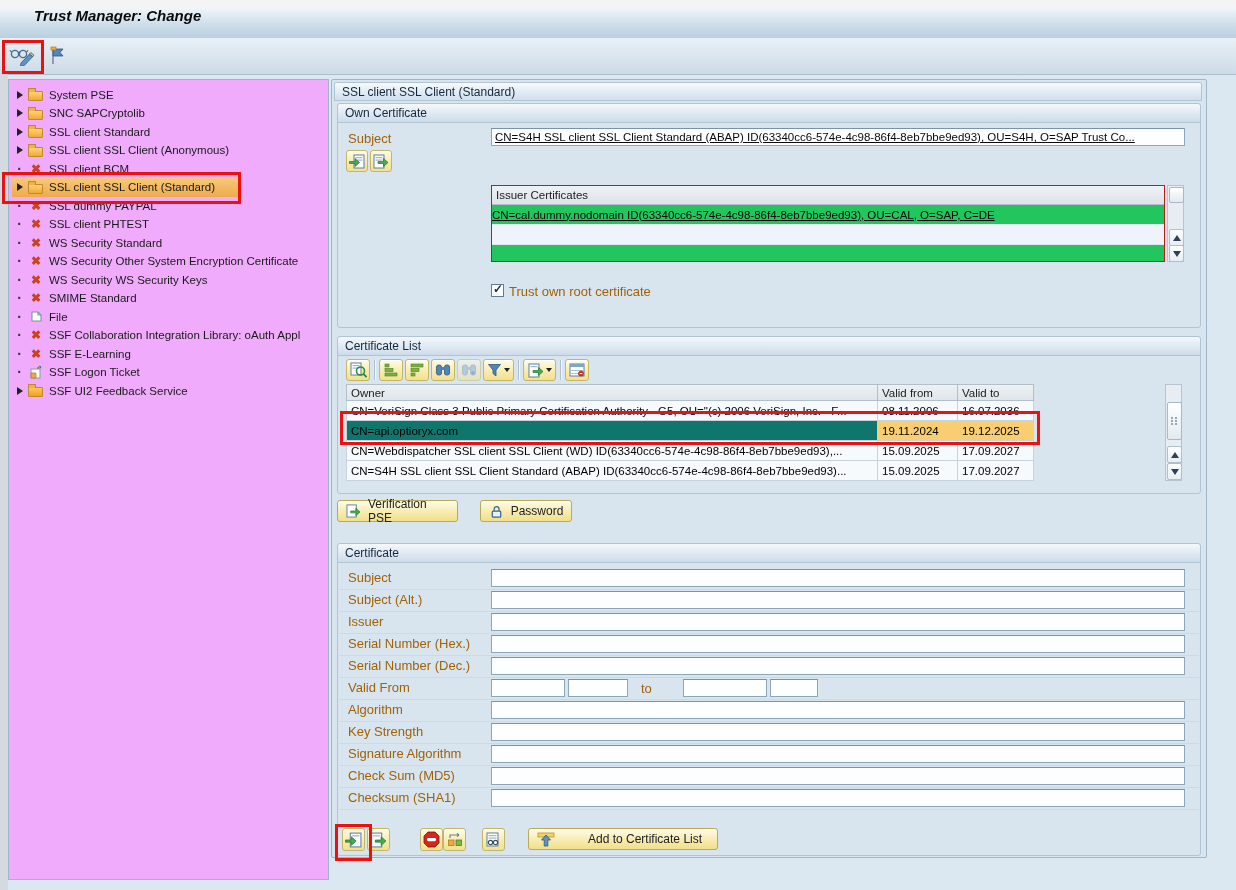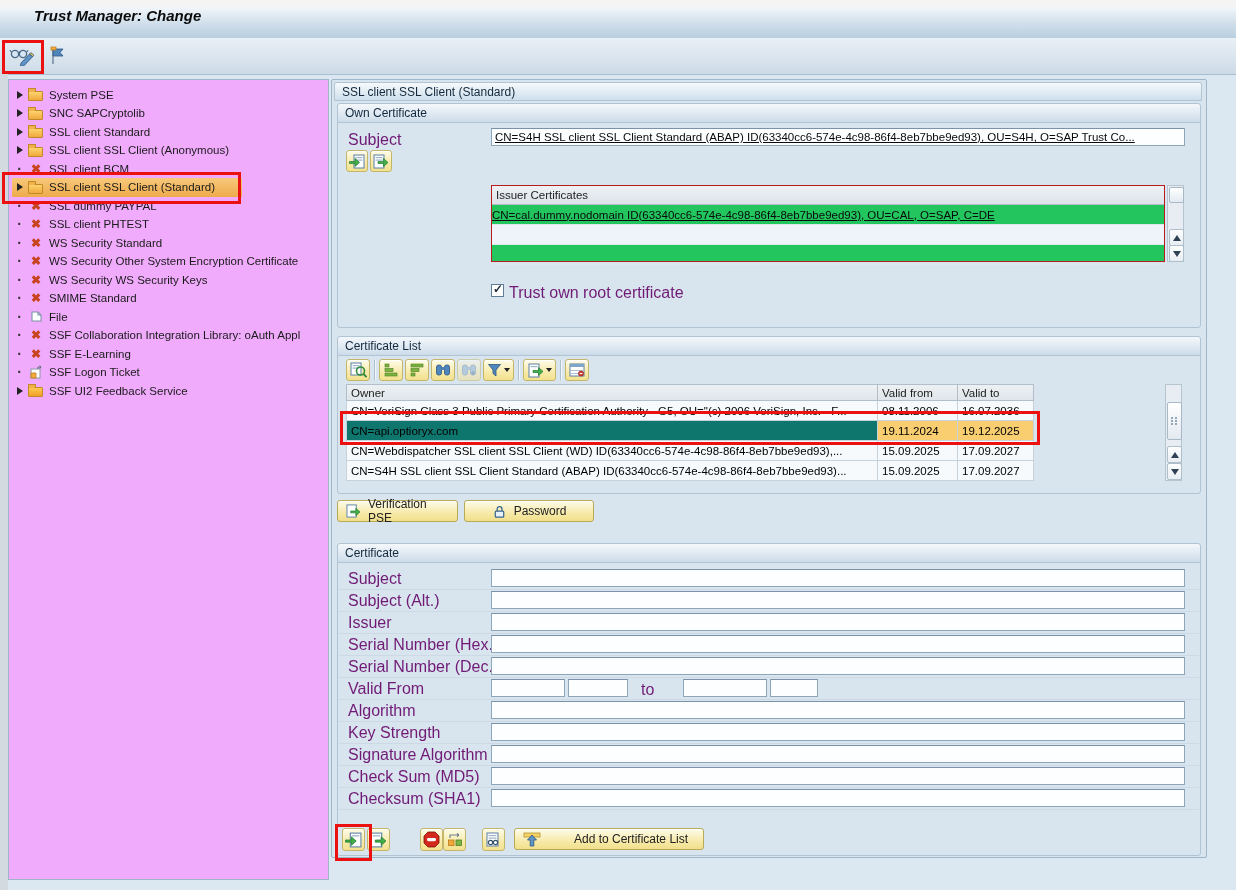--- a/index.html
+++ b/index.html
@@ -36,21 +36,21 @@
 
   
   .main-panel{position:absolute;left:331px;top:79px;width:874px;height:777px;background:#d8e4ee;border:1px solid #9fb6c8;border-radius:2px}
   .panel-hd{position:absolute;left:2px;top:2px;width:868px;height:19px;background:linear-gradient(#f6fafc,#cfdfec);
     border:1px solid #b0c4d4;border-radius:2px 2px 0 0;font-size:12px;color:#13293d;display:flex;align-items:center;padding-left:7px;box-sizing:border-box}
 
   .grp{position:absolute;background:#d8e4ee;border:1px solid #b0c4d4;border-radius:3px}
   .grp-hd{position:absolute;left:0;top:0;right:0;height:18px;background:linear-gradient(#f4f8fb,#cddcea);
     border-bottom:1px solid #b0c4d4;border-radius:3px 3px 0 0;font-size:12px;color:#13293d;display:flex;align-items:center;padding-left:7px}
 
-  .flabel{position:absolute;font-size:16px;color:#701a75;white-space:nowrap}
+  .flabel{position:absolute;font-size:13px;color:#a16207;white-space:nowrap}
   .tf{position:absolute;background:#fdfeff;border:1px solid #8ea6ba;border-top-color:#7b93a8;box-sizing:border-box;height:18px;font-size:11.5px;display:flex;align-items:center;padding:0 3px;overflow:hidden;white-space:nowrap}
   .link{text-decoration:underline;color:#0a0a0a;cursor:pointer;white-space:nowrap}
 
   
   .ybtn{display:flex;align-items:center;justify-content:center;background:linear-gradient(#fefce9,#f7eaaa 60%,#f2e18e);
     border:1px solid #c4b668;border-radius:3px;box-shadow:inset 0 1px 0 #fff;cursor:pointer;box-sizing:border-box}
   .caret{width:0;height:0;border-left:3px solid transparent;border-right:3px solid transparent;border-top:4px solid #222;margin-left:2px}
   .tbsep{width:1px;height:20px;background:#aebfce;margin:0 4px;box-shadow:1px 0 0 #f2f6f9}
 
   
@@ -386,21 +386,21 @@
 
   <div class="cmdbtn" style="left:337px;top:500px;width:121px">
     <span class="bico">
         <svg width="15" height="14" viewBox="0 0 16 15">
           <rect x="1" y="1" width="10" height="13" fill="#fff" stroke="#5b7fa6"></rect>
           <path d="M5 7.5 h5.5 v-3 l4.5 4 -4.5 4 v-3 h-5.5 z" fill="#44ad4c" stroke="#1d7b2b" stroke-width="0.7"></path>
         </svg>
       </span>
     <span>Verification PSE</span>
   </div>
-  <div class="cmdbtn" style="left:464px;top:500px;width:130px">
+  <div class="cmdbtn" style="left:480px;top:500px;width:92px">
     <span class="bico">
         <svg width="15" height="15" viewBox="0 0 16 16">
           <rect x="3.5" y="7.5" width="9" height="6.5" rx="1" fill="#e9f1f8" stroke="#35648f" stroke-width="1.3"></rect>
           <path d="M5.5 7.5 v-2.2 a2.6 2.6 0 0 1 5.2 0 v2.2" fill="none" stroke="#35648f" stroke-width="1.3"></path>
         </svg>
       </span>
     <span>Password</span>
   </div>
 
   <div class="grp" style="left:337px;top:543px;width:862px;height:311px">
@@ -495,21 +495,21 @@
     <div class="ybtn" style="position:absolute;left:144px;top:284px;width:23px;height:23px">
       <svg width="17" height="16" viewBox="0 0 17 16">
           <rect x="2" y="1" width="11" height="13" fill="#fff" stroke="#5b7fa6"></rect>
           <rect x="3.5" y="3" width="8" height="1.2" fill="#9fb6ca"></rect>
           <rect x="3.5" y="5.5" width="8" height="1.2" fill="#9fb6ca"></rect>
           <circle cx="5.5" cy="10.5" r="2.2" fill="none" stroke="#35506a" stroke-width="1.2"></circle>
           <circle cx="10.5" cy="10.5" r="2.2" fill="none" stroke="#35506a" stroke-width="1.2"></circle>
           <path d="M7.7 10.5 h0.8" stroke="#35506a" stroke-width="1.2"></path>
         </svg>
     </div>
-    <div class="cmdbtn" style="left:176px;top:284px;width:190px;justify-content:flex-start;">
+    <div class="cmdbtn" style="left:190px;top:284px;width:190px;justify-content:flex-start;">
       <span class="bico">
           <svg width="18" height="15" viewBox="0 0 18 15">
             <rect x="1" y="1" width="16" height="4" fill="#f6d264" stroke="#b2933a" stroke-width="0.8"></rect>
             <path d="M9 3 l-4.5 5 h2.7 v6 h3.6 v-6 h2.7 z" fill="#5e93c8" stroke="#2d567e" stroke-width="0.8"></path>
           </svg>
         </span>
       <span style="margin-left:26px">Add to Certificate List</span>
     </div>
   </div>
 

